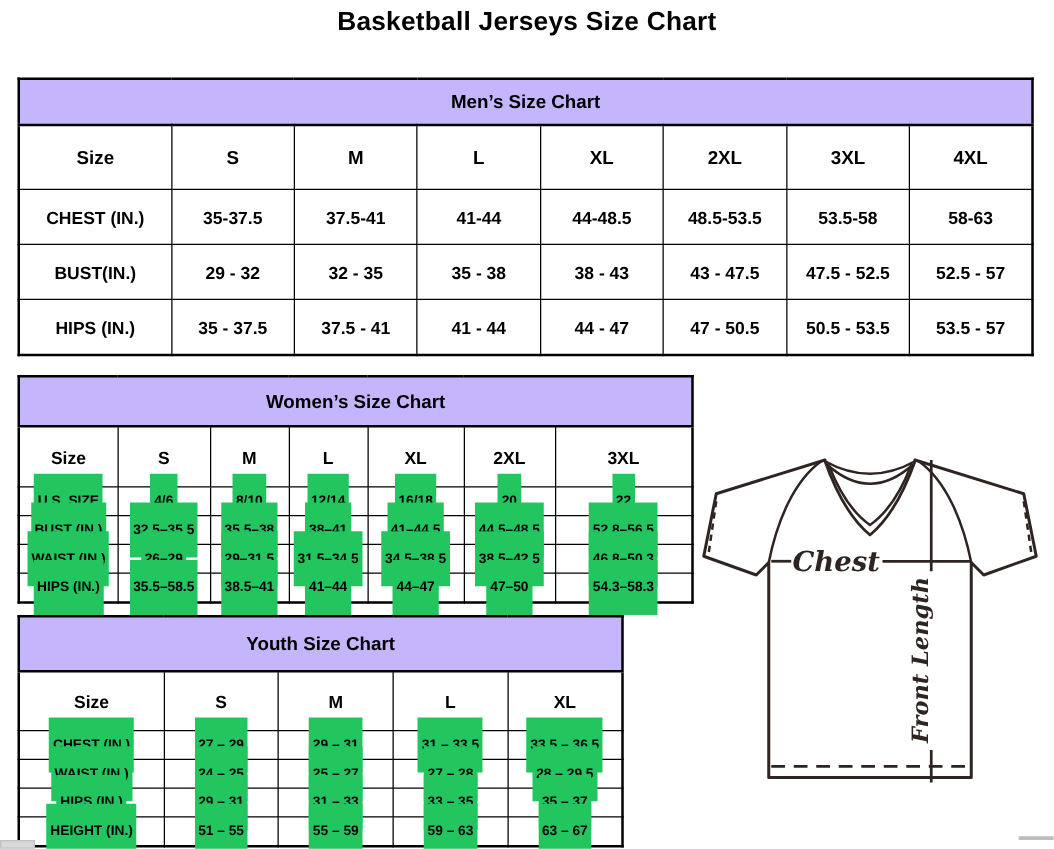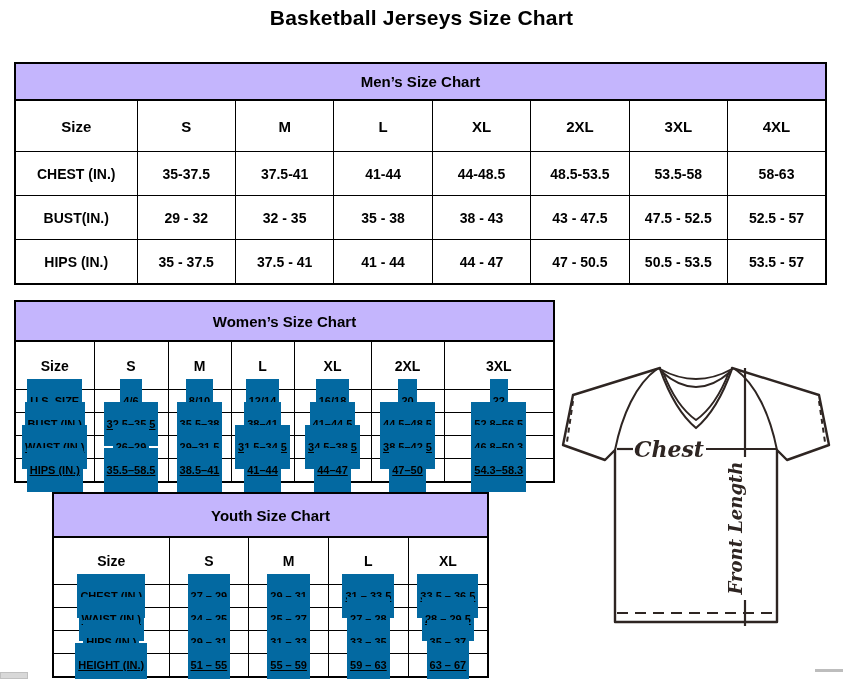--- a/index.html
+++ b/index.html
@@ -30,28 +30,28 @@
   #mens tr.row th,#mens tr.row td{height:43px;font-size:14px;}
   
   #womens{left:14px;top:300px;width:539px;}
   #womens .w0{width:79px}#womens .w1{width:74px}#womens .w2{width:63px}
   #womens .w3{width:63px}#womens .w4{width:77px}#womens .w5{width:73px}
   #womens .w6{width:110px}
   #womens tr.cap th{height:38px;}
   #womens tr.hdr th{height:47px;font-size:14px;}
   #womens tr.row th,#womens tr.row td{height:22px;font-size:11px;}
   
-  #youth{left:14px;top:492px;width:437px;margin-left:38px;}
+  #youth{left:14px;top:492px;width:485px;}
   #youth .y0{width:116px;}
   #youth tr.cap th{height:42px;}
   #youth tr.hdr th{height:46px;font-size:14px;}
   #youth tr.row th,#youth tr.row td{height:22px;font-size:11px;}
   
   #womens tr.row span,#youth tr.row span{
-    background:#0369a1;padding:16px 3px;text-decoration:underline;
+    background:#22c55e;padding:16px 3px;
   }
   
   .jersey{position:absolute;left:556px;top:360px;width:280px;height:290px;}
   .jersey text{
     font-family:"DejaVu Serif","Liberation Serif",serif;
     font-style:italic;font-weight:bold;fill:#2e2522;
   }
   
   .sb-left{position:absolute;left:0;top:672px;width:26px;height:5px;
     background:#d8d8d8;border:1px solid #c0c0c0;}

